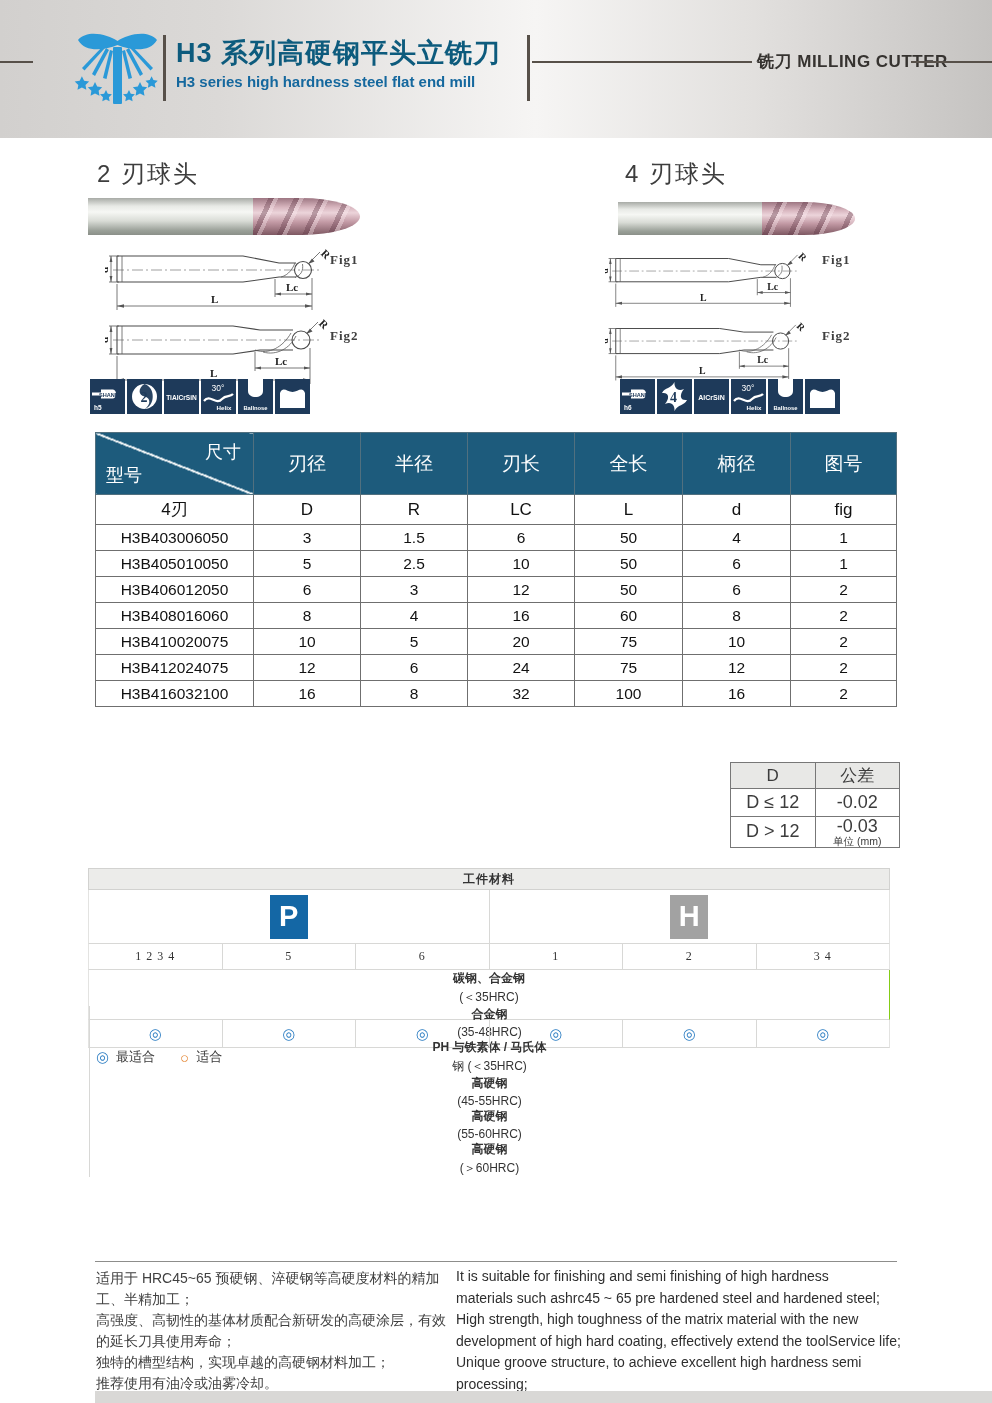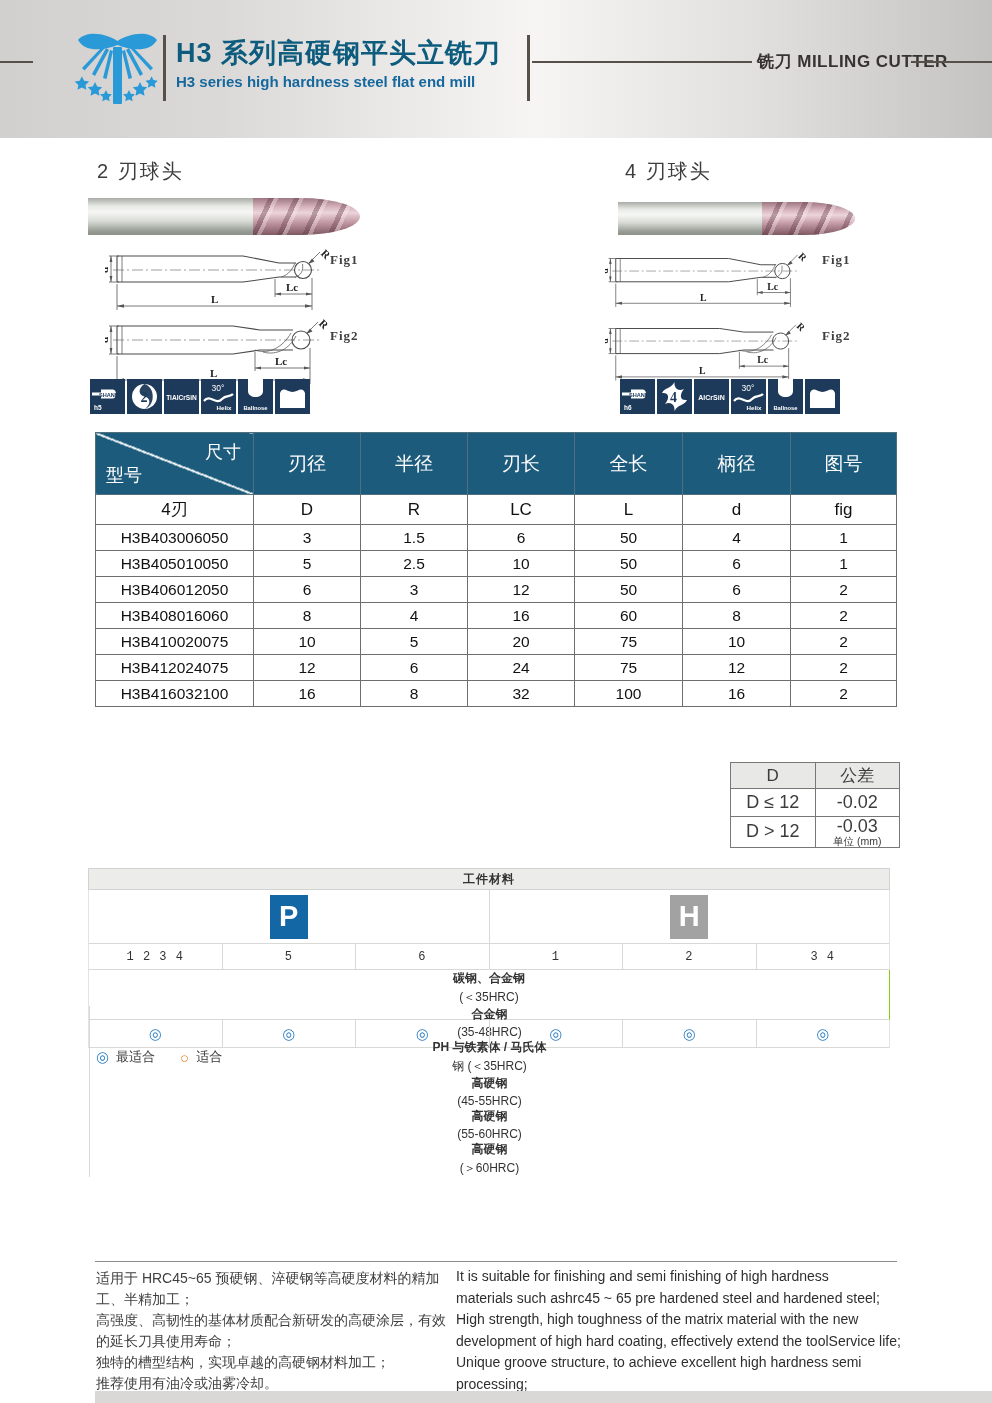--- a/index.html
+++ b/index.html
@@ -17,21 +17,21 @@
   .sub-title { position:absolute; left:176px; top:73px; font-size:15px; font-weight:bold;
     color:#15689e; white-space:nowrap; }
   .hline { position:absolute; height:2px; background:#575049; top:61px; }
   .hline-left { left:0; width:33px; }
   .hline-mid { left:532px; width:220px; }
   .hline-right { left:911px; width:81px; }
   .header-right-label { position:absolute; left:757px; top:50px; font-size:17px; font-weight:800;
     color:#363330; letter-spacing:0.5px; white-space:nowrap; }
 
   
-  .section-title { position:absolute; top:158px; font-size:20px; font-weight:500; color:#3d3d3d; letter-spacing:2px; }
+  .section-title { position:absolute; top:158px; font-size:24px; font-weight:500; color:#3d3d3d; letter-spacing:2px; }
   .st-left { left:97px; } .st-right { left:625px; }
 
   
   .photo { position:absolute; display:flex; }
   .photo-left { left:88px; top:198px; width:272px; height:37px; }
   .photo-right { left:618px; top:202px; width:237px; height:33px; }
   .photo .shank-part { flex:1.55;
     background:linear-gradient(180deg,#a8aba6 0%,#e8eae6 22%,#f6f7f4 38%,#d9dcd6 62%,#9aa098 88%,#8b9089 100%); }
   .photo .flute-part { flex:1; position:relative; border-radius:0 55% 55% 0 / 0 50% 50% 0;
     background:linear-gradient(180deg,#9d7682 0%,#d8b6bf 25%,#ecd4da 40%,#c39aa5 65%,#7e5862 100%); overflow:hidden; }
@@ -82,21 +82,21 @@
     text-align:center; font-weight:bold; letter-spacing:1px; }
   .mt-row { display:flex; border-bottom:1px solid #d8d8d6; }
   .mt-groups { height:54px; border-left:1px solid #e3e3e1; border-right:1px solid #e3e3e1; }
   .mt-half { flex:1; display:flex; align-items:center; justify-content:center; }
   .mt-half + .mt-half { border-left:1px solid #d8d8d6; }
   .group-badge { width:38px; height:44px; display:flex; align-items:center; justify-content:center;
     color:#fff; font-size:29px; font-weight:bold; }
   .gb-p { background:#1467a5; } .gb-h { background:#a2a2a2; }
   .mt-cell { flex:1; display:flex; flex-direction:column; align-items:center; justify-content:center; }
   .mt-cell + .mt-cell { border-left:1px solid #d8d8d6; }
-  .mt-numbers { height:26px; font-family:Liberation Mono, monospace; letter-spacing:1px;
+  .mt-numbers { height:26px; font-family:Liberation Serif, serif; letter-spacing:1px;
     border-left:1px solid #e3e3e1; border-right:1px solid #e3e3e1; }
   .mt-materials { height:50px; border-left:1px solid #e3e3e1; border-right:1px solid #84cc16;flex-direction:column; }
   .mt-materials .l1 { font-weight:600; }
   .mt-materials .l2 { margin-top:2px; }
   .mt-ratings { height:28px; border-left:1px solid #e3e3e1; border-right:1px solid #e3e3e1; }
   .rating-sym { color:#2d7ec3; font-size:15px; }
 
   
   .legend { position:absolute; left:96px; top:1048px; display:flex; align-items:center; gap:7px;
     font-size:13px; color:#3b3b3b; }

